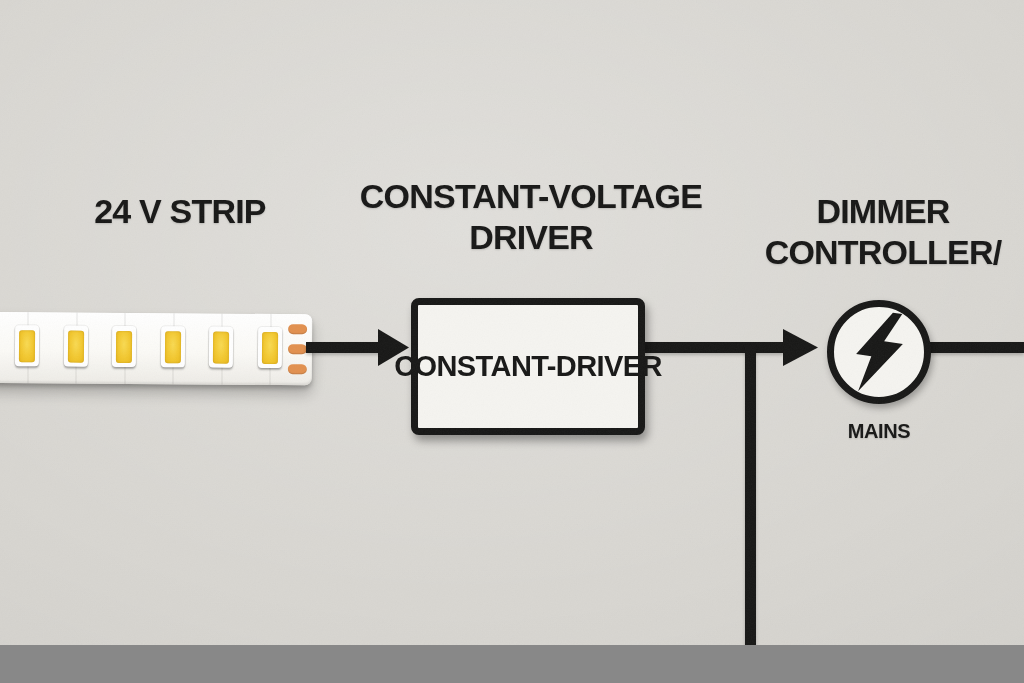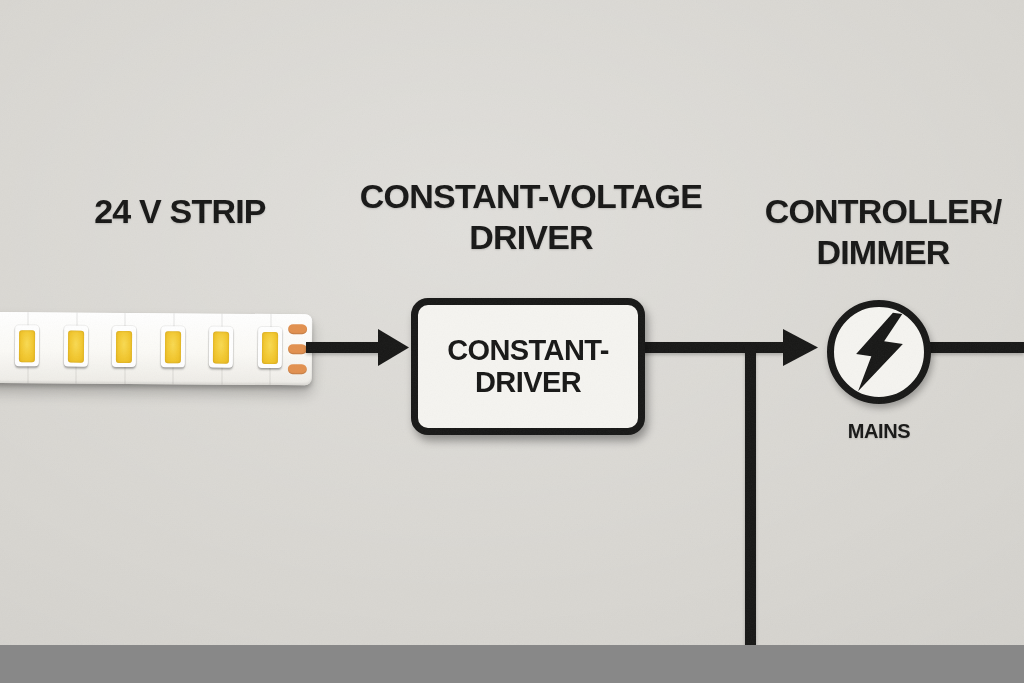--- a/index.html
+++ b/index.html
@@ -62,23 +62,23 @@
     position:absolute;background:var(--line,#171716);
     clip-path:polygon(0 0,100% 50%,0 100%);
     filter:drop-shadow(0 2px 2px rgba(0,0,0,0.22));
   }
   .ah1{left:378px;top:329px;width:31px;height:37px;}
   .ah2{left:783px;top:329px;width:35px;height:37px;}
 
   
   .driver-box{
     position:absolute;left:411px;top:298px;width:234px;height:137px;box-sizing:border-box;
-    background:var(--box-fill,#f5f4f0);border:7px solid var(--line,#171716);border-radius:17px;
+    background:var(--box-fill,#f5f4f0);border:7px solid var(--line,#171716);border-radius:8px;
     box-shadow:3px 6px 9px rgba(0,0,0,0.35);
-    display:flex;flex-direction:column;align-items:center;justify-content:center;
+    display:flex;flex-direction:row;align-items:center;justify-content:center;
   }
   .driver-box .bx-line{
     color:var(--line,#171716);font-weight:700;font-size:29px;line-height:31.5px;
     letter-spacing:-0.6px;text-align:center;white-space:nowrap;
   }
 
   
   .mains-circle{
     position:absolute;left:827px;top:300px;width:104px;height:104px;box-sizing:border-box;
     background:var(--box-fill,#f5f4f0);border:7px solid var(--line,#171716);border-radius:50%;
@@ -98,22 +98,22 @@
 <div class="stage">
 
   <div class="vignette"></div>
 
   <div class="hd hd-strip">24 V STRIP</div>
   <div class="hd hd-driver">
     <div>CONSTANT-VOLTAGE</div>
     <div>DRIVER</div>
   </div>
   <div class="hd hd-controller">
+    <div>DIMMER</div>
     <div>CONTROLLER/</div>
-    <div>DIMMER</div>
   </div>
 
   <div class="strip">
     <div class="strip-seams"></div>
     <div>
         <div class="led" style="left: 29px;">
           <div class="led-core"></div>
         </div>
         <div class="led" style="left: 77.5px;">
           <div class="led-core"></div>

